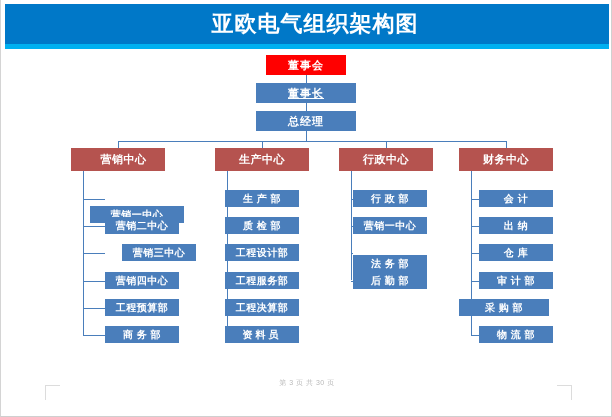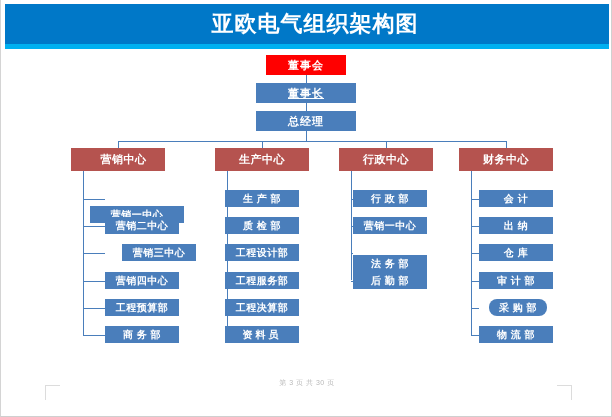--- a/index.html
+++ b/index.html
@@ -210,21 +210,21 @@
       <div class="conn v" style="left: 470px; top: 122px; height: 163.5px;"></div>
       <div class="conn h" style="left: 470px; top: 150px; width: 8px;"></div>
       <div class="node leaf" style="left: 478px; top: 141px; width: 74px; height: 17px; line-height: 17px;">会 计</div>
       <div class="conn h" style="left: 470px; top: 177px; width: 8px;"></div>
       <div class="node leaf" style="left: 478px; top: 168px; width: 74px; height: 17px; line-height: 17px;">出 纳</div>
       <div class="conn h" style="left: 470px; top: 204px; width: 8px;"></div>
       <div class="node leaf" style="left: 478px; top: 195px; width: 74px; height: 17px; line-height: 17px;">仓 库</div>
       <div class="conn h" style="left: 470px; top: 232px; width: 8px;"></div>
       <div class="node leaf" style="left: 478px; top: 223px; width: 74px; height: 17px; line-height: 17px;">审 计 部</div>
       <div class="conn h" style="left: 470px; top: 259px; width: 8px;"></div>
-      <div class="node leaf" style="left: 488px; top: 250px; width: 58px; height: 17px; line-height: 17px; border-radius: 8px;">采 购 部</div>
+      <div class="node leaf" style="left: 458px; top: 250px; width: 90px; height: 17px; line-height: 17px;">采 购 部</div>
       <div class="conn h" style="left: 470px; top: 286px; width: 8px;"></div>
       <div class="node leaf" style="left: 478px; top: 277px; width: 74px; height: 17px; line-height: 17px;">物 流 部</div>
     </div>
 
   <div id="footer">第 3 页 共 30 页</div>
 
   <div class="margin-mark bl"></div>
   <div class="margin-mark br"></div>
 
 </div>

